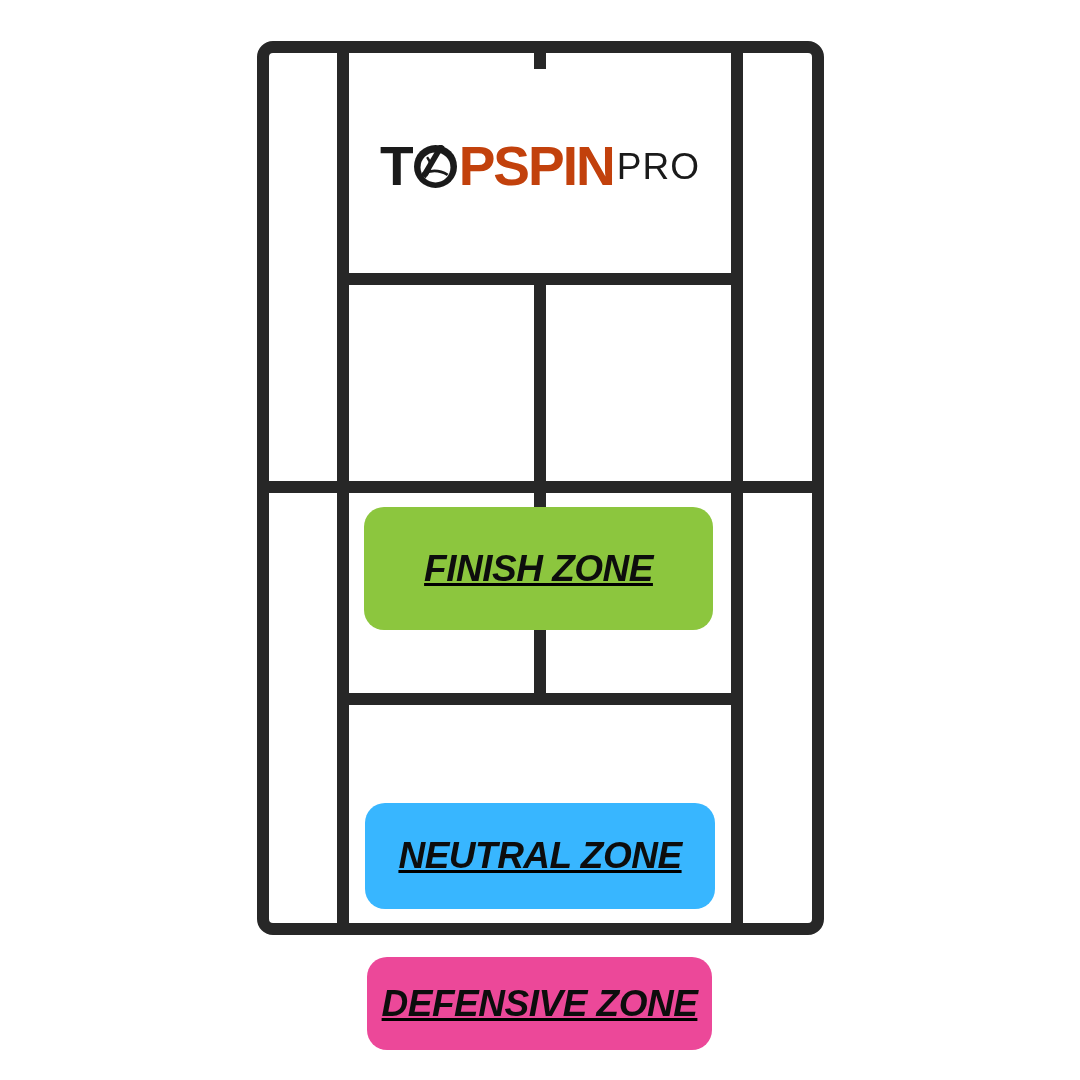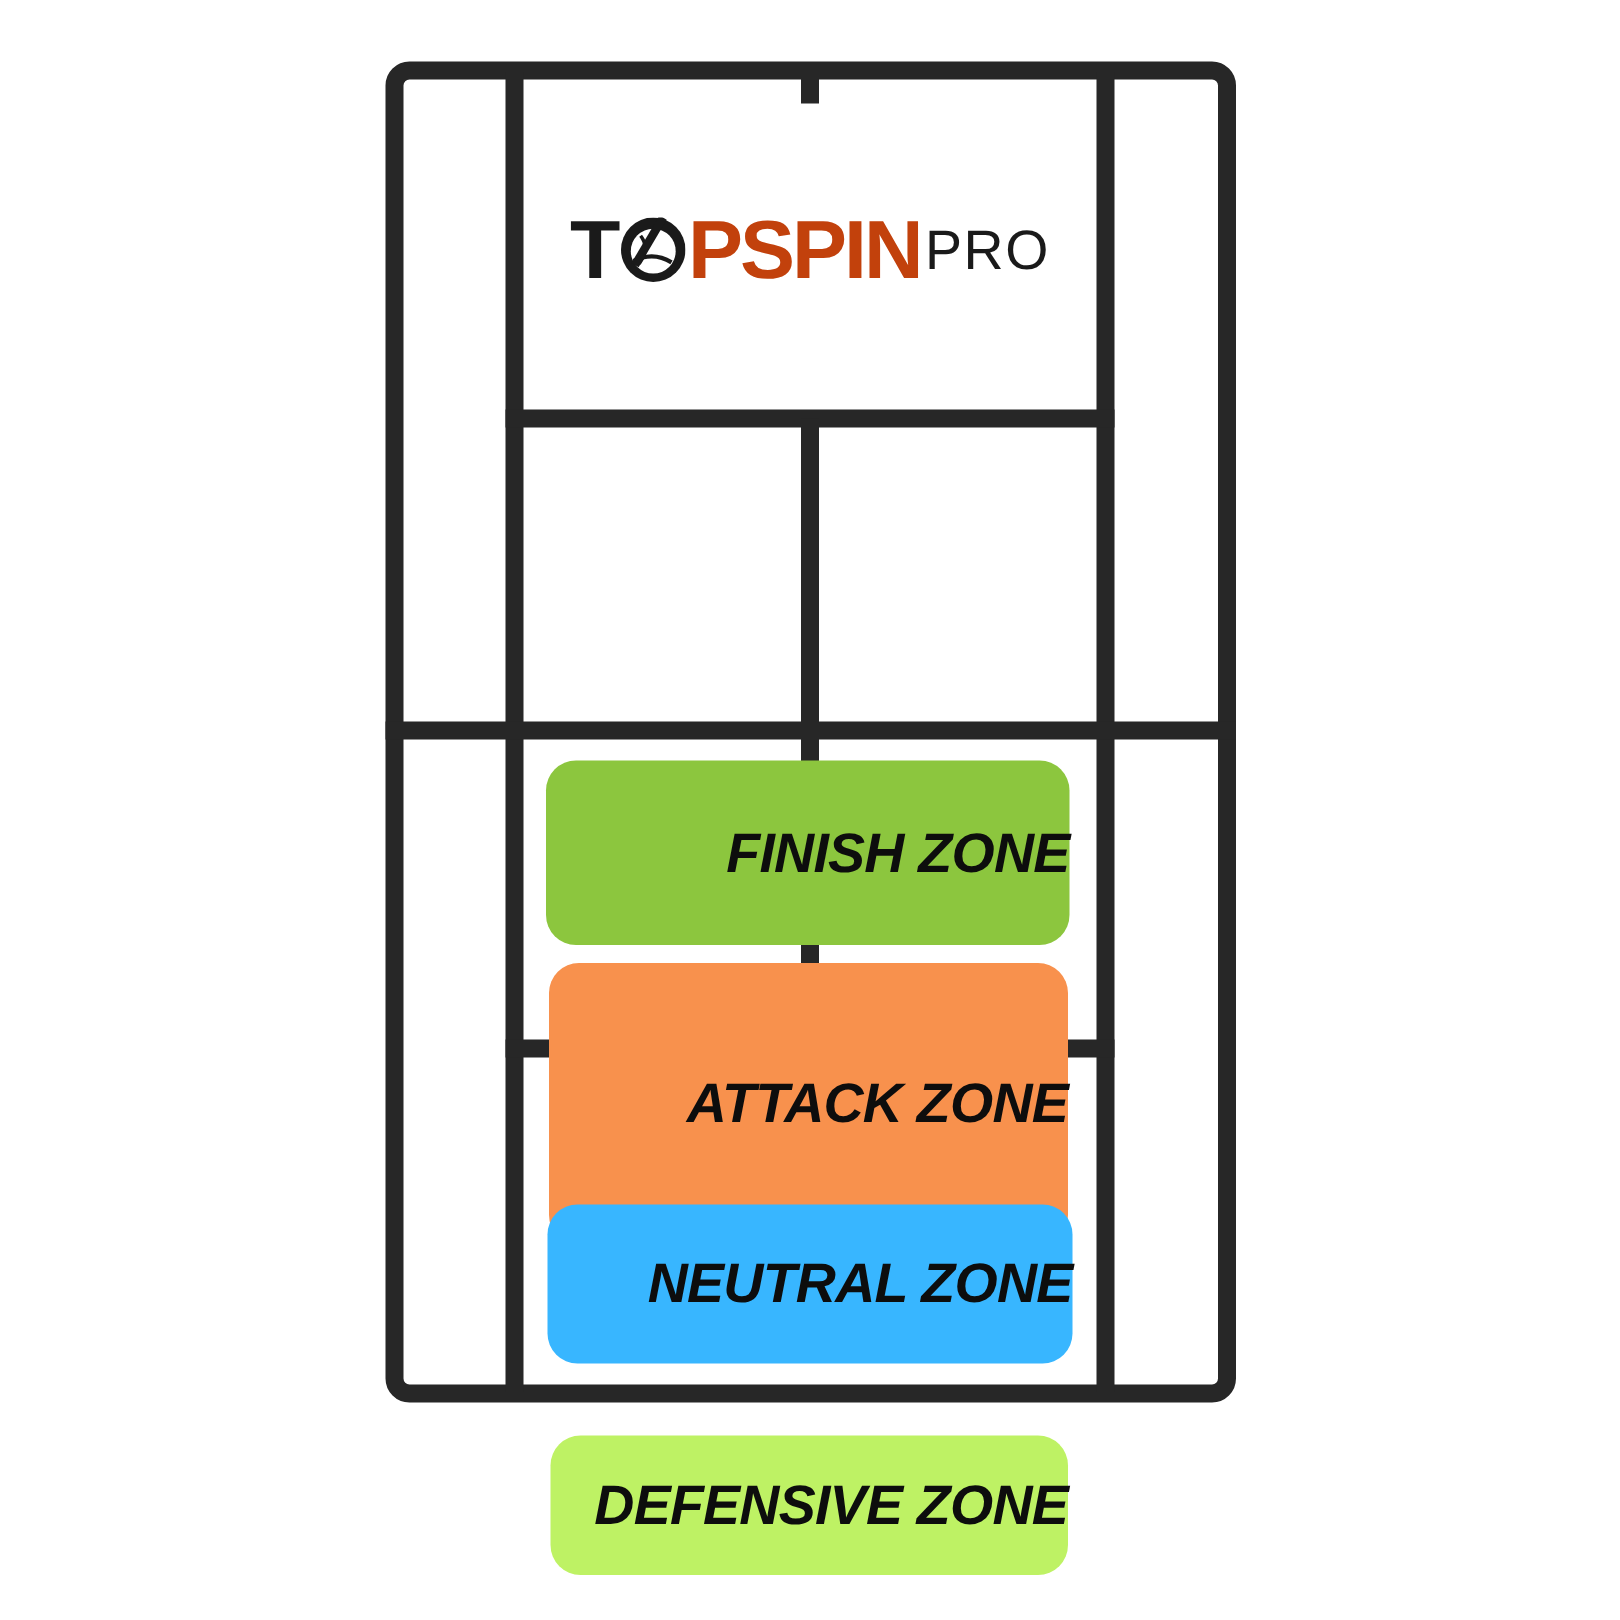--- a/index.html
+++ b/index.html
@@ -72,21 +72,22 @@
     display: block;
   }
 
   
   .zone {
     position: absolute;
     z-index: 2;
     border-radius: 20px;
     display: flex;
     align-items: center;
-    justify-content: flex-end;
+    justify-content: center;
+    text-decoration: underline;
   }
   .z-finish    { left: 364px; top: 507px; width: 349px; height: 123px; background: #8cc63e; }
   .z-attack    { left: 366px; top: 642px; width: 346px; height: 188px; background: #f8914d; }
   .z-neutral   { left: 365px; top: 803px; width: 350px; height: 106px; background: #38b6ff; }
   .z-defensive { left: 367px; top: 957px; width: 345px; height: 93px;  background: #f82e2c; }
   .zone-label {
     font-style: italic;
     font-weight: 900;
     font-size: 37px;
     letter-spacing: -0.5px;
@@ -118,25 +119,22 @@
       <line x1="30" y1="0" x2="10" y2="34" stroke="#1a1a1a" stroke-width="6"></line>
     </svg>
     <span class="lg-bold" style="color: #c2410c;">PSPIN</span>
     <span class="lg-light" style="color: rgb(26, 26, 26);">PRO</span>
   </div>
 
   <div class="zone z-finish" style="background-color: rgb(140, 198, 62);">
     <span class="zone-label">FINISH ZONE</span>
   </div>
 
-  <div class="zone z-attack" style="background-color: rgb(248, 145, 77);">
-    <span class="zone-label">ATTACK ZONE</span>
-  </div>
 
   <div class="zone z-neutral" style="background-color: rgb(56, 182, 255);">
     <span class="zone-label">NEUTRAL ZONE</span>
   </div>
 
-  <div class="zone z-defensive" style="background-color: #bef264;">
+  <div class="zone z-defensive" style="background-color: #ec4899;">
     <span class="zone-label">DEFENSIVE ZONE</span>
   </div>
 
 </div>
 
 </body></html>

